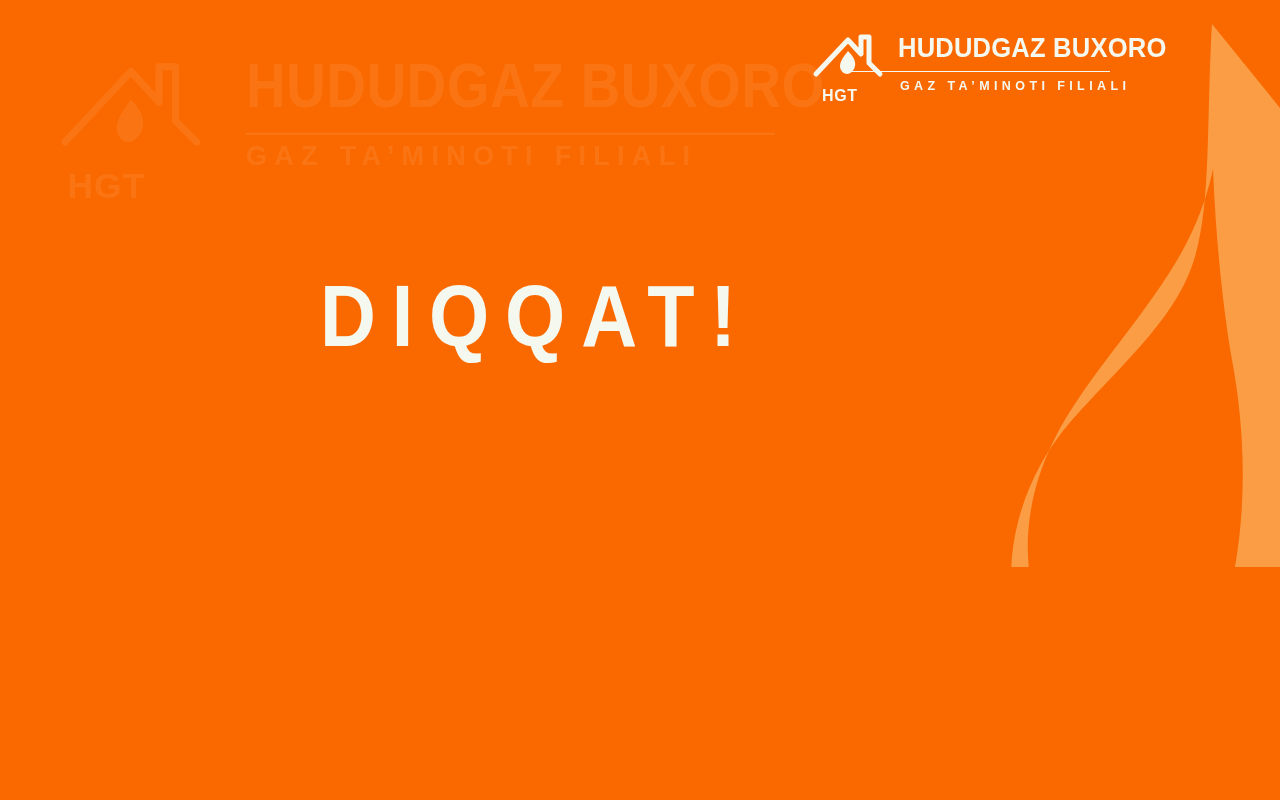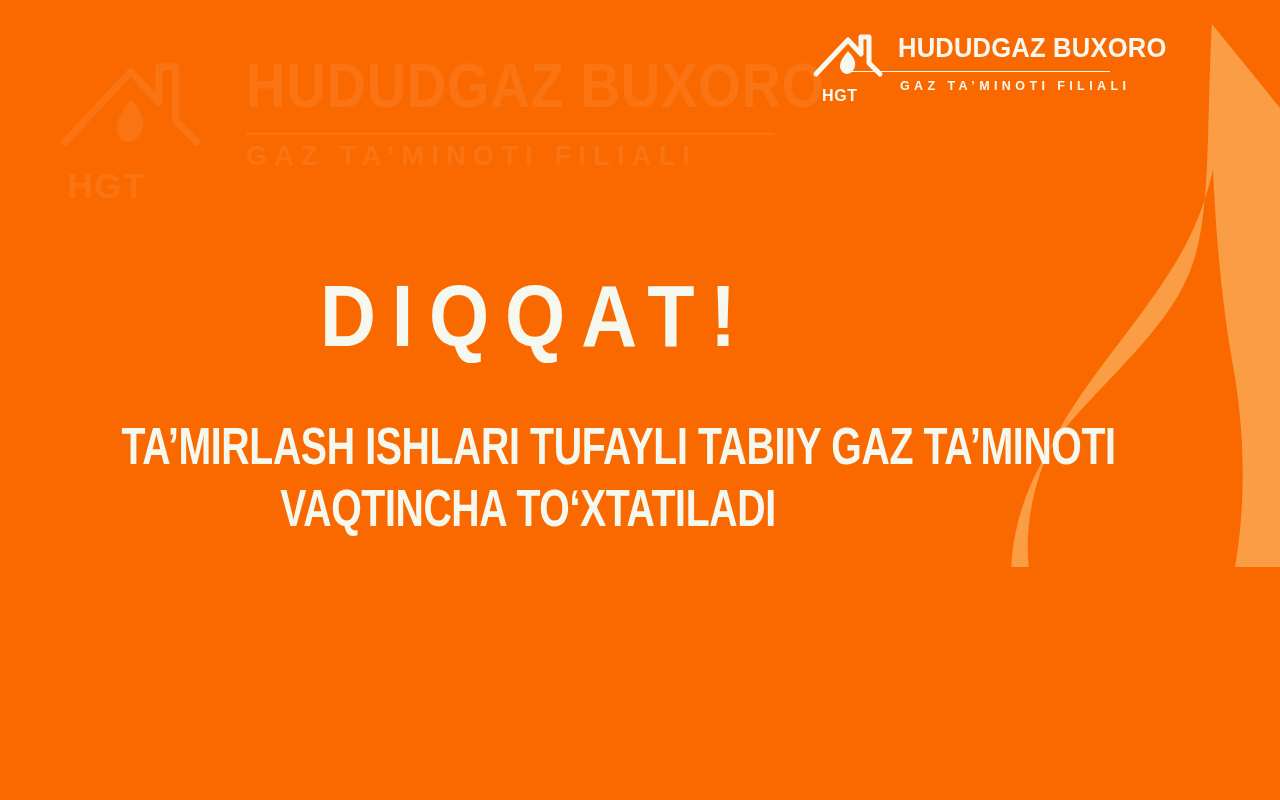--- a/index.html
+++ b/index.html
@@ -243,19 +243,15 @@
     </div>
     <div class="brand-text">
       <div class="brand-title">HUDUDGAZ BUXORO</div>
       <div class="brand-rule"></div>
       <div class="brand-sub">GAZ TA’MINOTI FILIALI</div>
     </div>
   </div>
 
   <div class="announcement">
     <div class="headline">DIQQAT!</div>
-    <div class="message">
-      <span class="message-line">TA’MIRLASH ISHLARI TUFAYLI TABIIY GAZ TA’MINOTI</span>
-      <span class="message-line">VAQTINCHA TOʻXTATILADI</span>
-    </div>
   </div>
 
 </div>
 
 </body></html>

